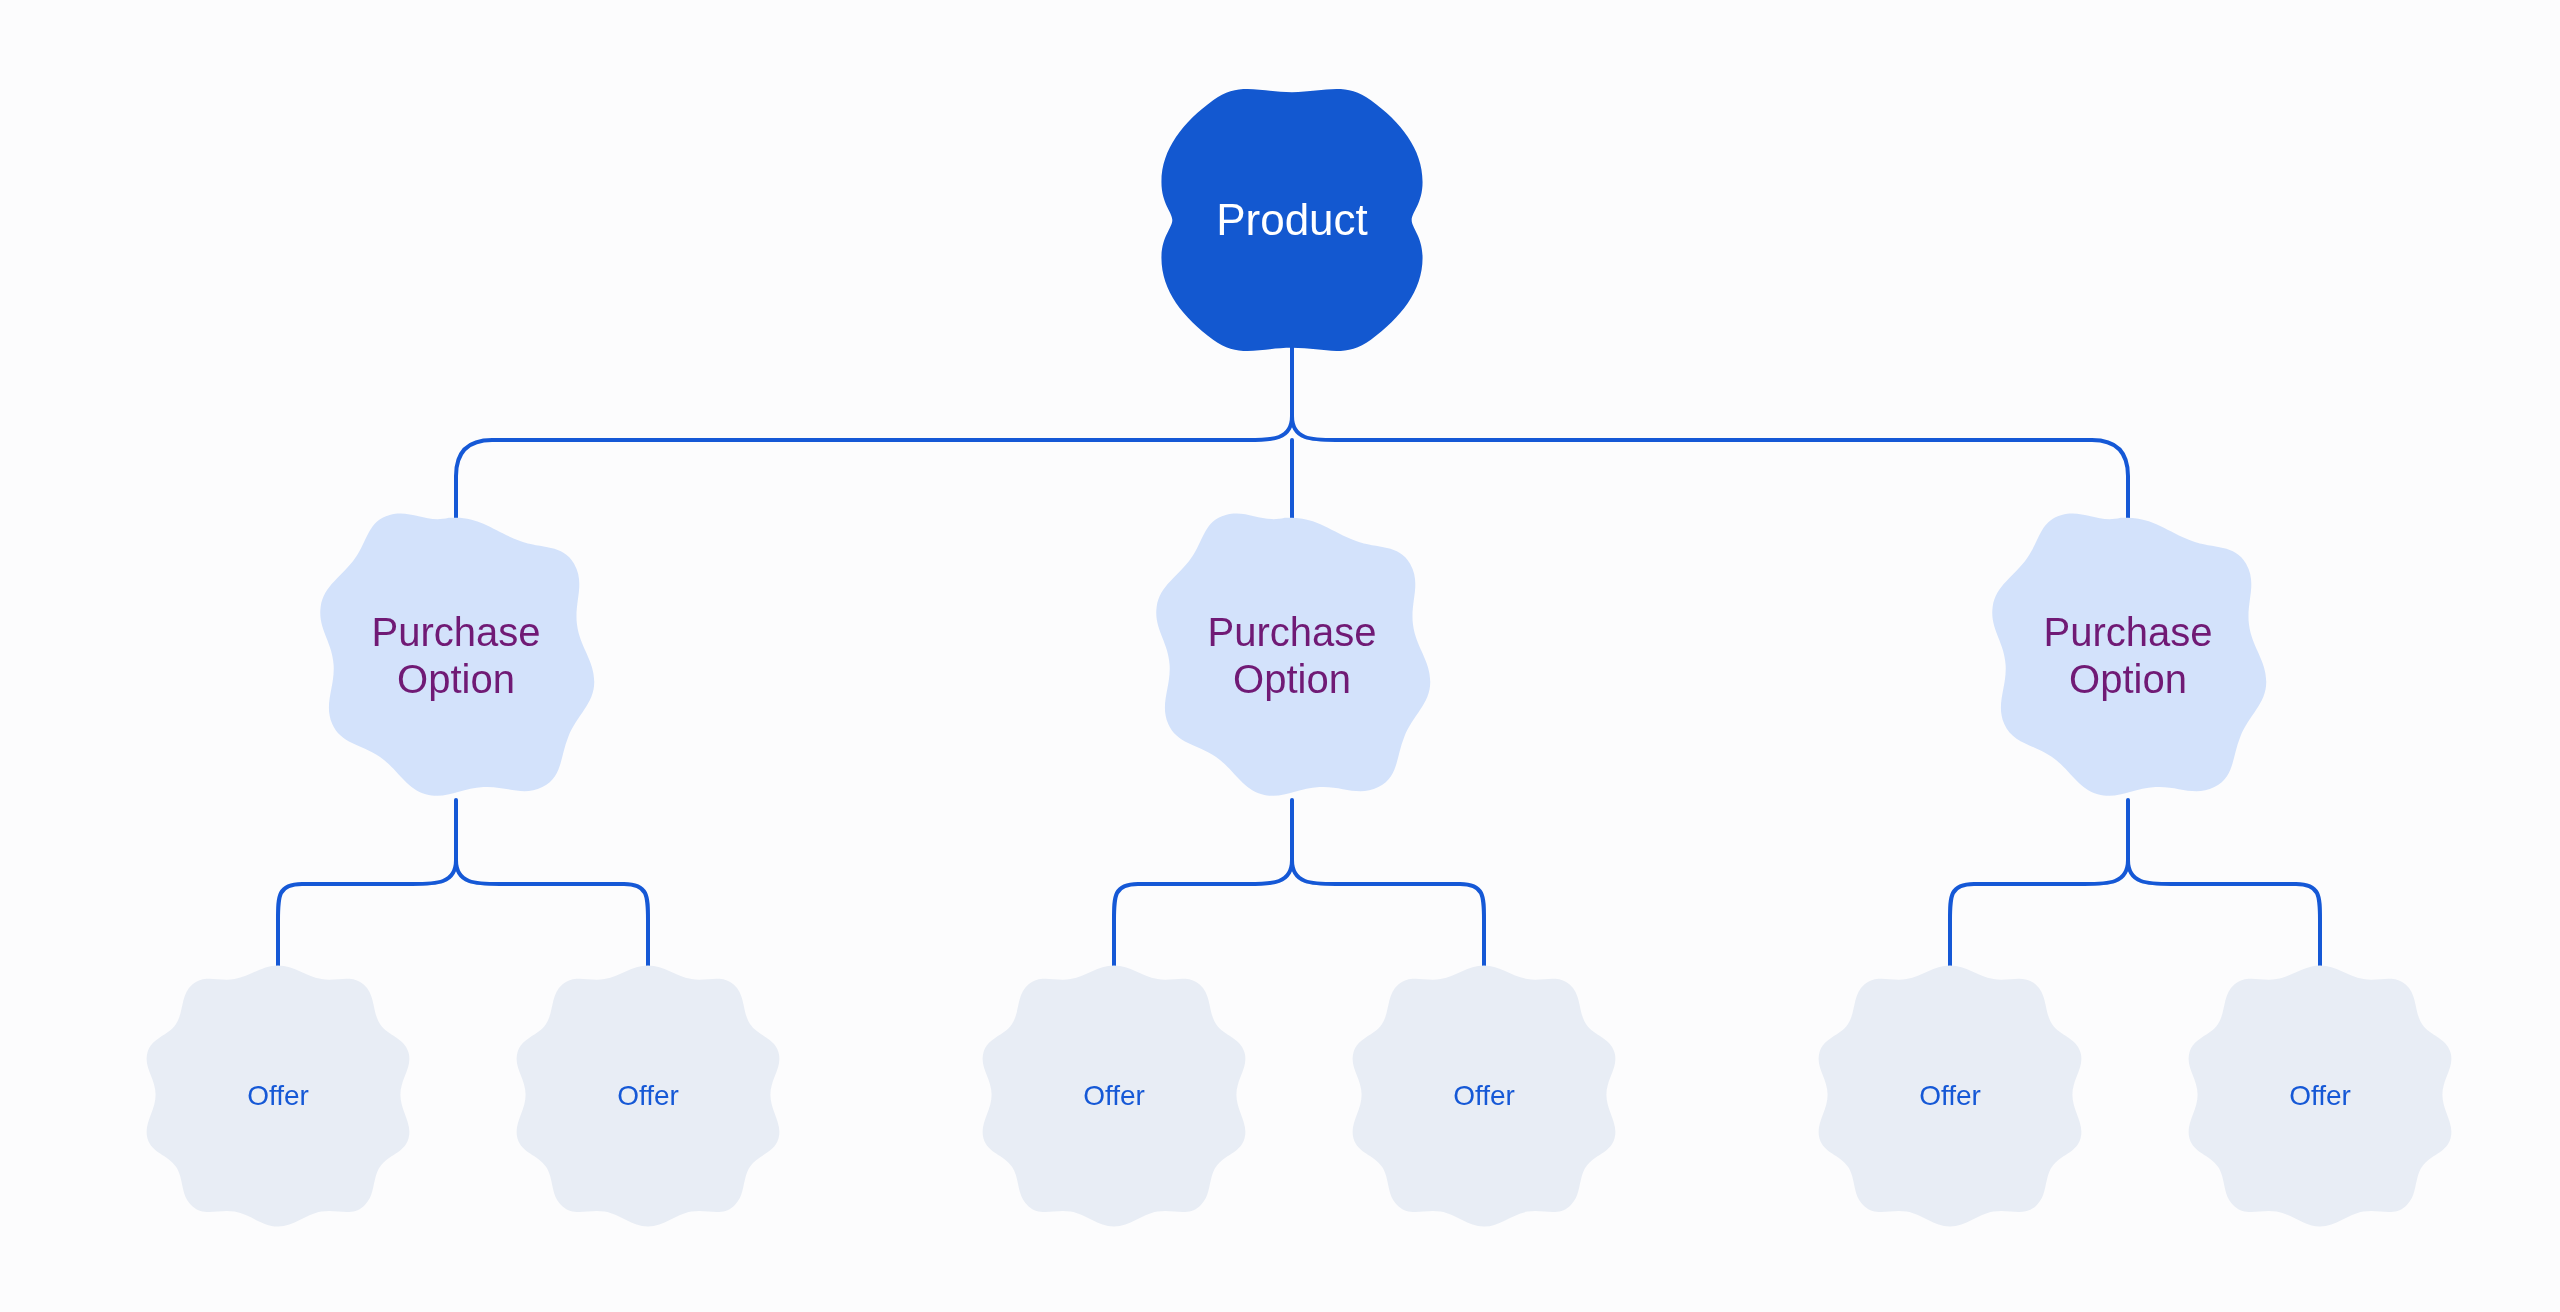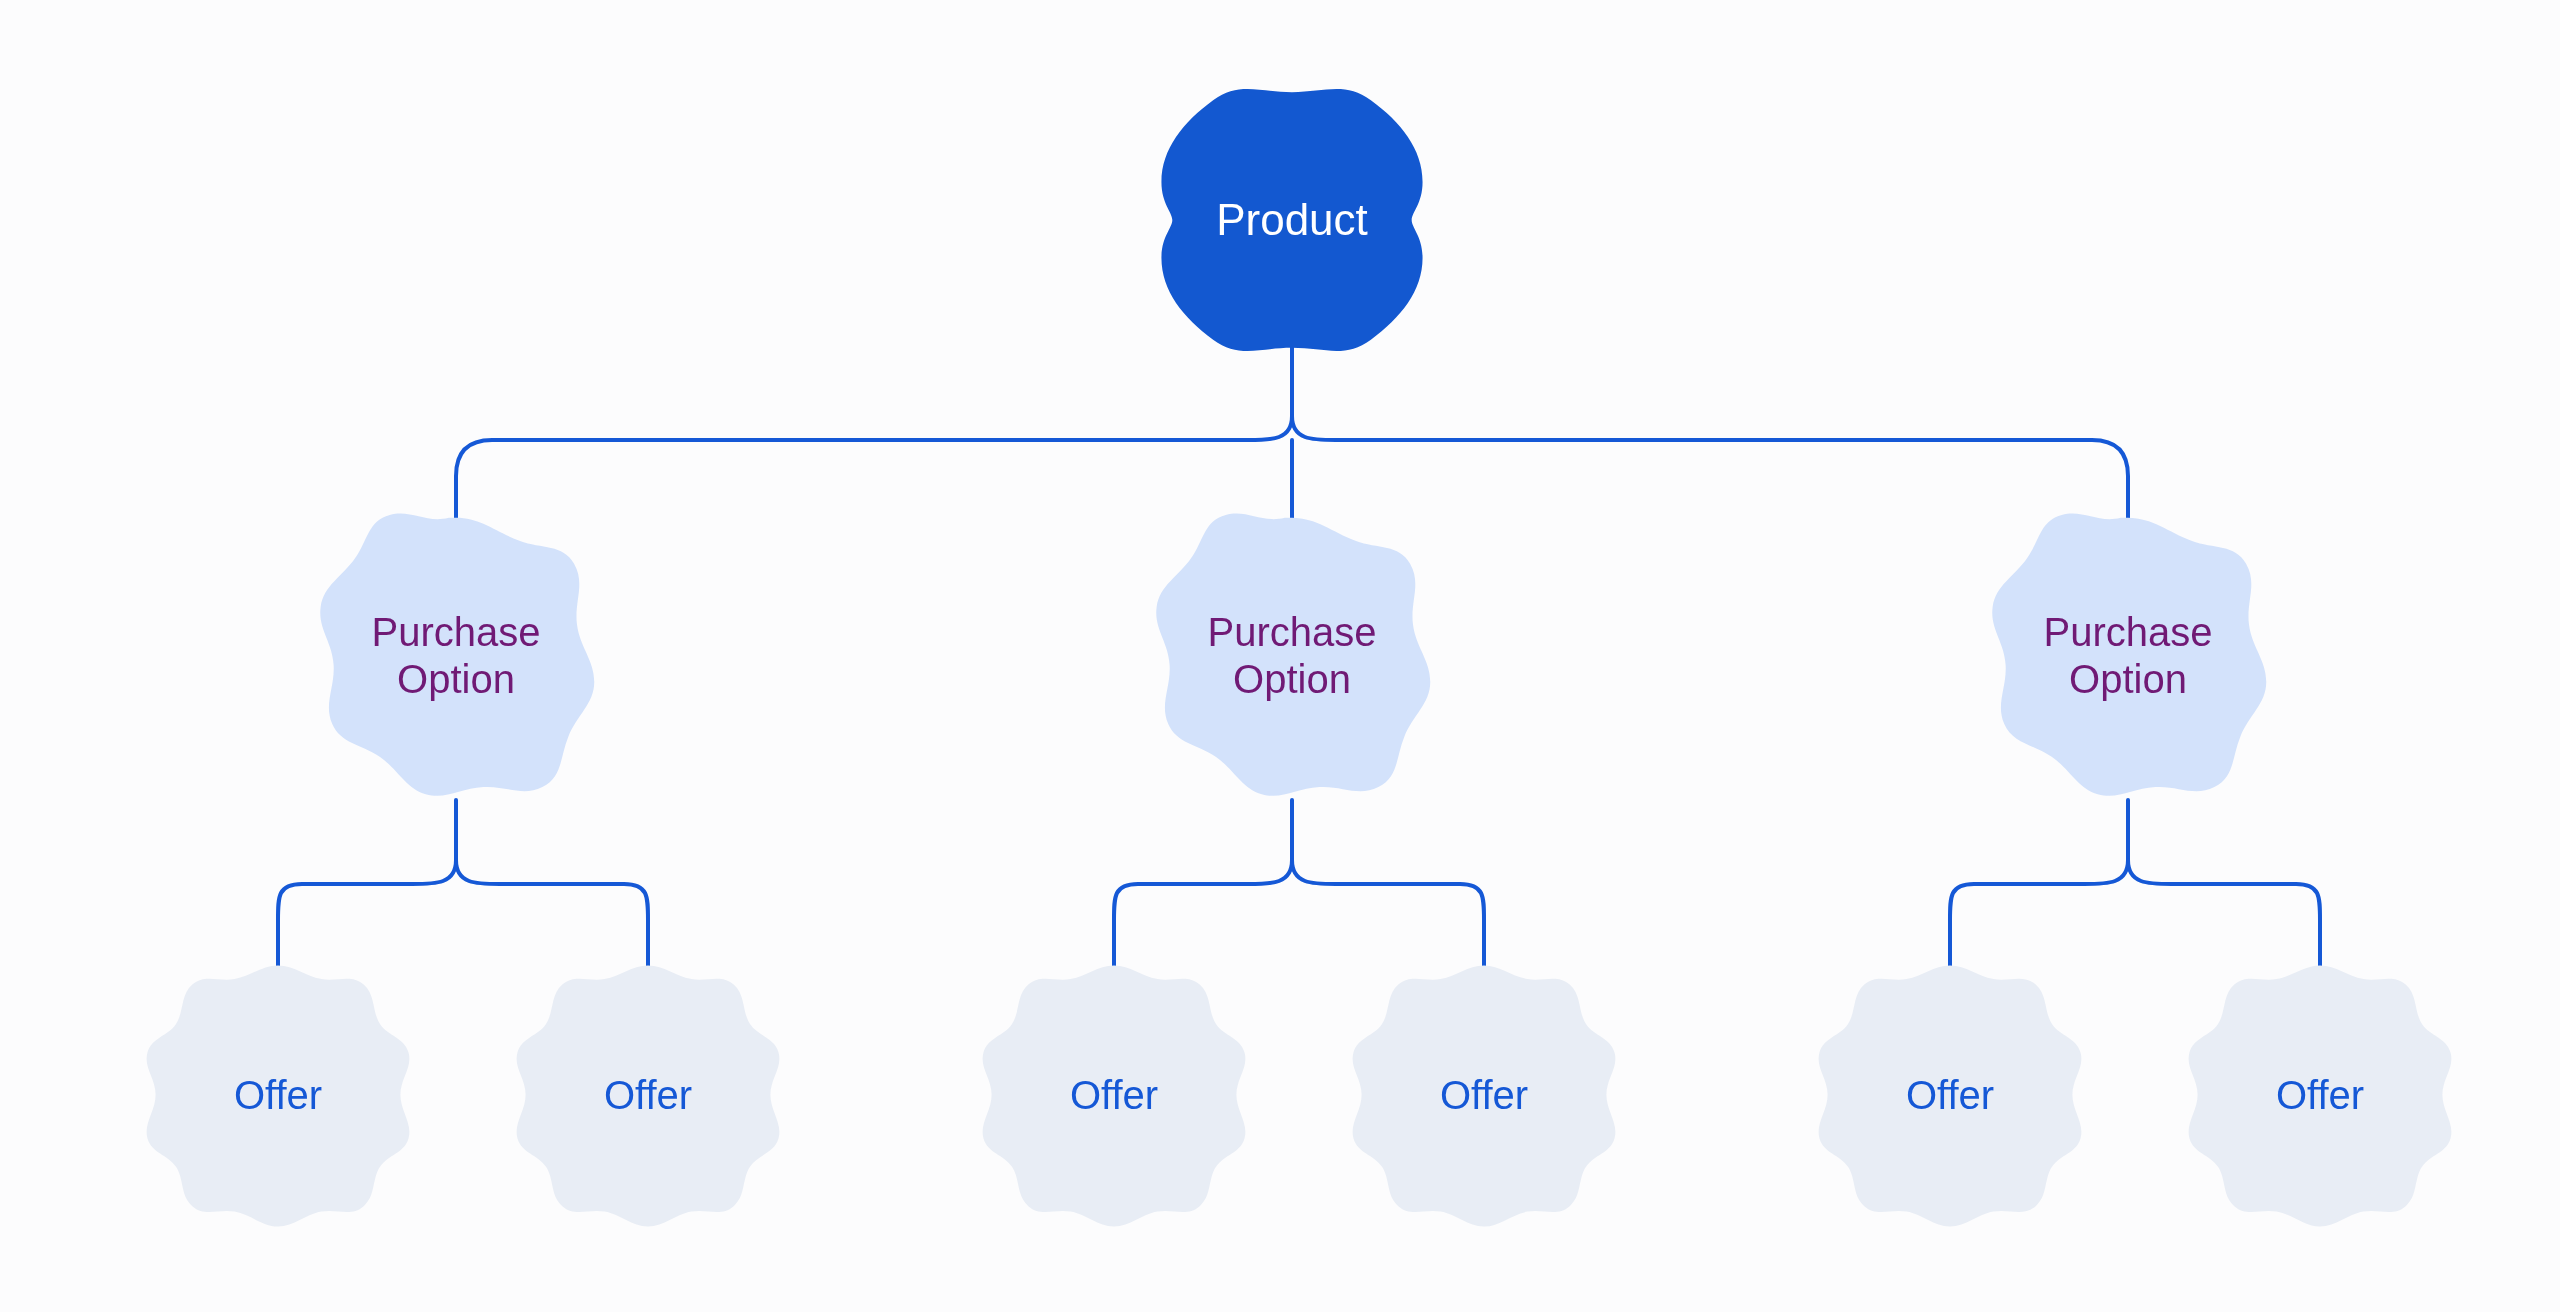--- a/index.html
+++ b/index.html
@@ -71,21 +71,21 @@
     color: #701a75;
   }
   .node-option.opt-0 { left: 312px;  top: 512px; }
   .node-option.opt-1 { left: 1148px; top: 512px; }
   .node-option.opt-2 { left: 1984px; top: 512px; }
 
   
   .node-offer {
     width: 272px;
     height: 272px;
-    font-size: 40px;
+    font-size: 28px;
     color: #1558d6;
   }
   .node-offer.of-0 { left: 142px;  top: 960px; }
   .node-offer.of-1 { left: 512px;  top: 960px; }
   .node-offer.of-2 { left: 978px;  top: 960px; }
   .node-offer.of-3 { left: 1348px; top: 960px; }
   .node-offer.of-4 { left: 1814px; top: 960px; }
   .node-offer.of-5 { left: 2184px; top: 960px; }
 </style>
 </head>

